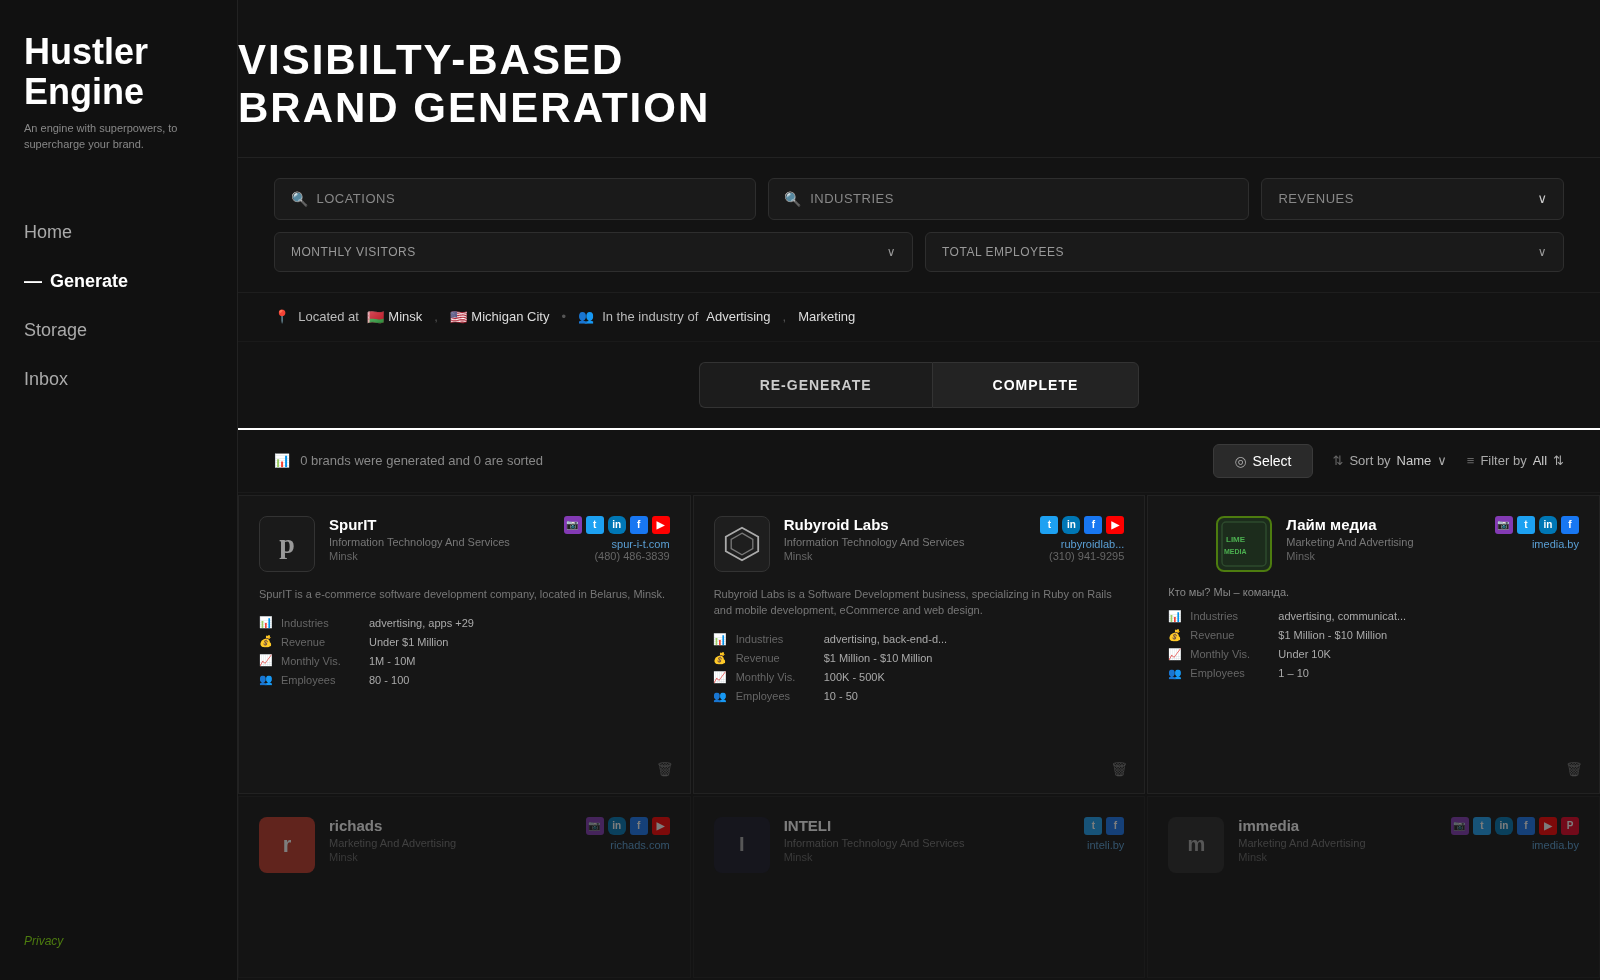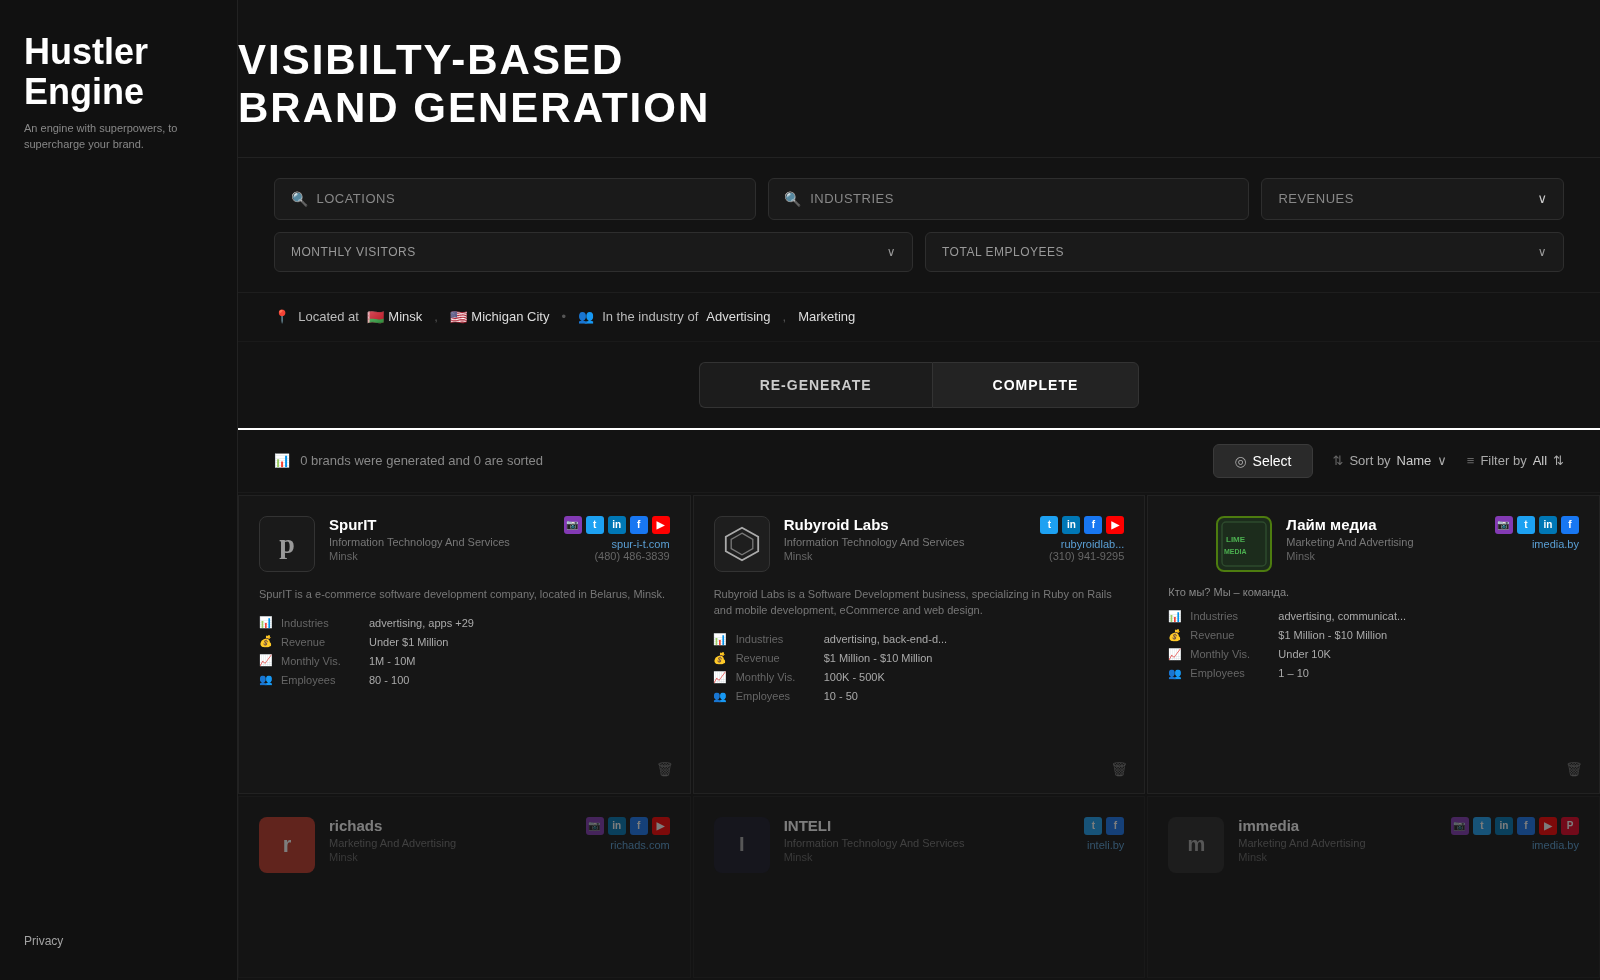--- a/index.html
+++ b/index.html
@@ -56,21 +56,22 @@
       color: #fff;
       font-weight: 600;
     }
     .sidebar-nav-item .dash {
       color: #fff;
       font-weight: 700;
     }
     .sidebar-bottom {
       margin-top: auto;
       font-size: 12px;
-      color: #a3a3a3;
+      color: #4d7c0f;
+      font-style: italic;
     }
 
     
     .main {
       flex: 1;
       display: flex;
       flex-direction: column;
       background: #131313;
       overflow: hidden;
     }
@@ -315,21 +316,21 @@
       height: 18px;
       border-radius: 3px;
       font-size: 10px;
       display: flex;
       align-items: center;
       justify-content: center;
       font-weight: 700;
     }
     .si-instagram { background: #833ab4; color: #fff; }
     .si-twitter { background: #1da1f2; color: #fff; }
-    .si-linkedin { background: #0077b5; color: #fff; }
+    .si-linkedin { background: #0077b5; color: #fff; border-radius: 6px; }
     .si-facebook { background: #1877f2; color: #fff; }
     .si-youtube { background: #ff0000; color: #fff; }
     .si-pinterest { background: #e60023; color: #fff; }
 
     .contact-info {
       text-align: right;
     }
     .contact-url {
       font-size: 11px;
       color: #5a9fd4;
@@ -398,20 +399,35 @@
     }
   </style>
 </head>
 <body>
 
 <div class="sidebar">
   <div>
     <div class="sidebar-logo-title">Hustler Engine</div>
     <div class="sidebar-tagline">An engine with superpowers, to supercharge your brand.</div>
   </div>
+  <nav class="sidebar-nav">
+    <div class="sidebar-nav-item">
+      <span>Home</span>
+    </div>
+    <div class="sidebar-nav-item active">
+      <span class="dash">—</span>
+      <span>Generate</span>
+    </div>
+    <div class="sidebar-nav-item">
+      <span>Storage</span>
+    </div>
+    <div class="sidebar-nav-item">
+      <span>Inbox</span>
+    </div>
+  </nav>
   <div class="sidebar-bottom">
     <span>Privacy</span>
   </div>
 </div>
 
 <div class="main">
 
   <div class="header">
     <div class="header-title">
       <span>VISIBILTY-BASED</span><br>

